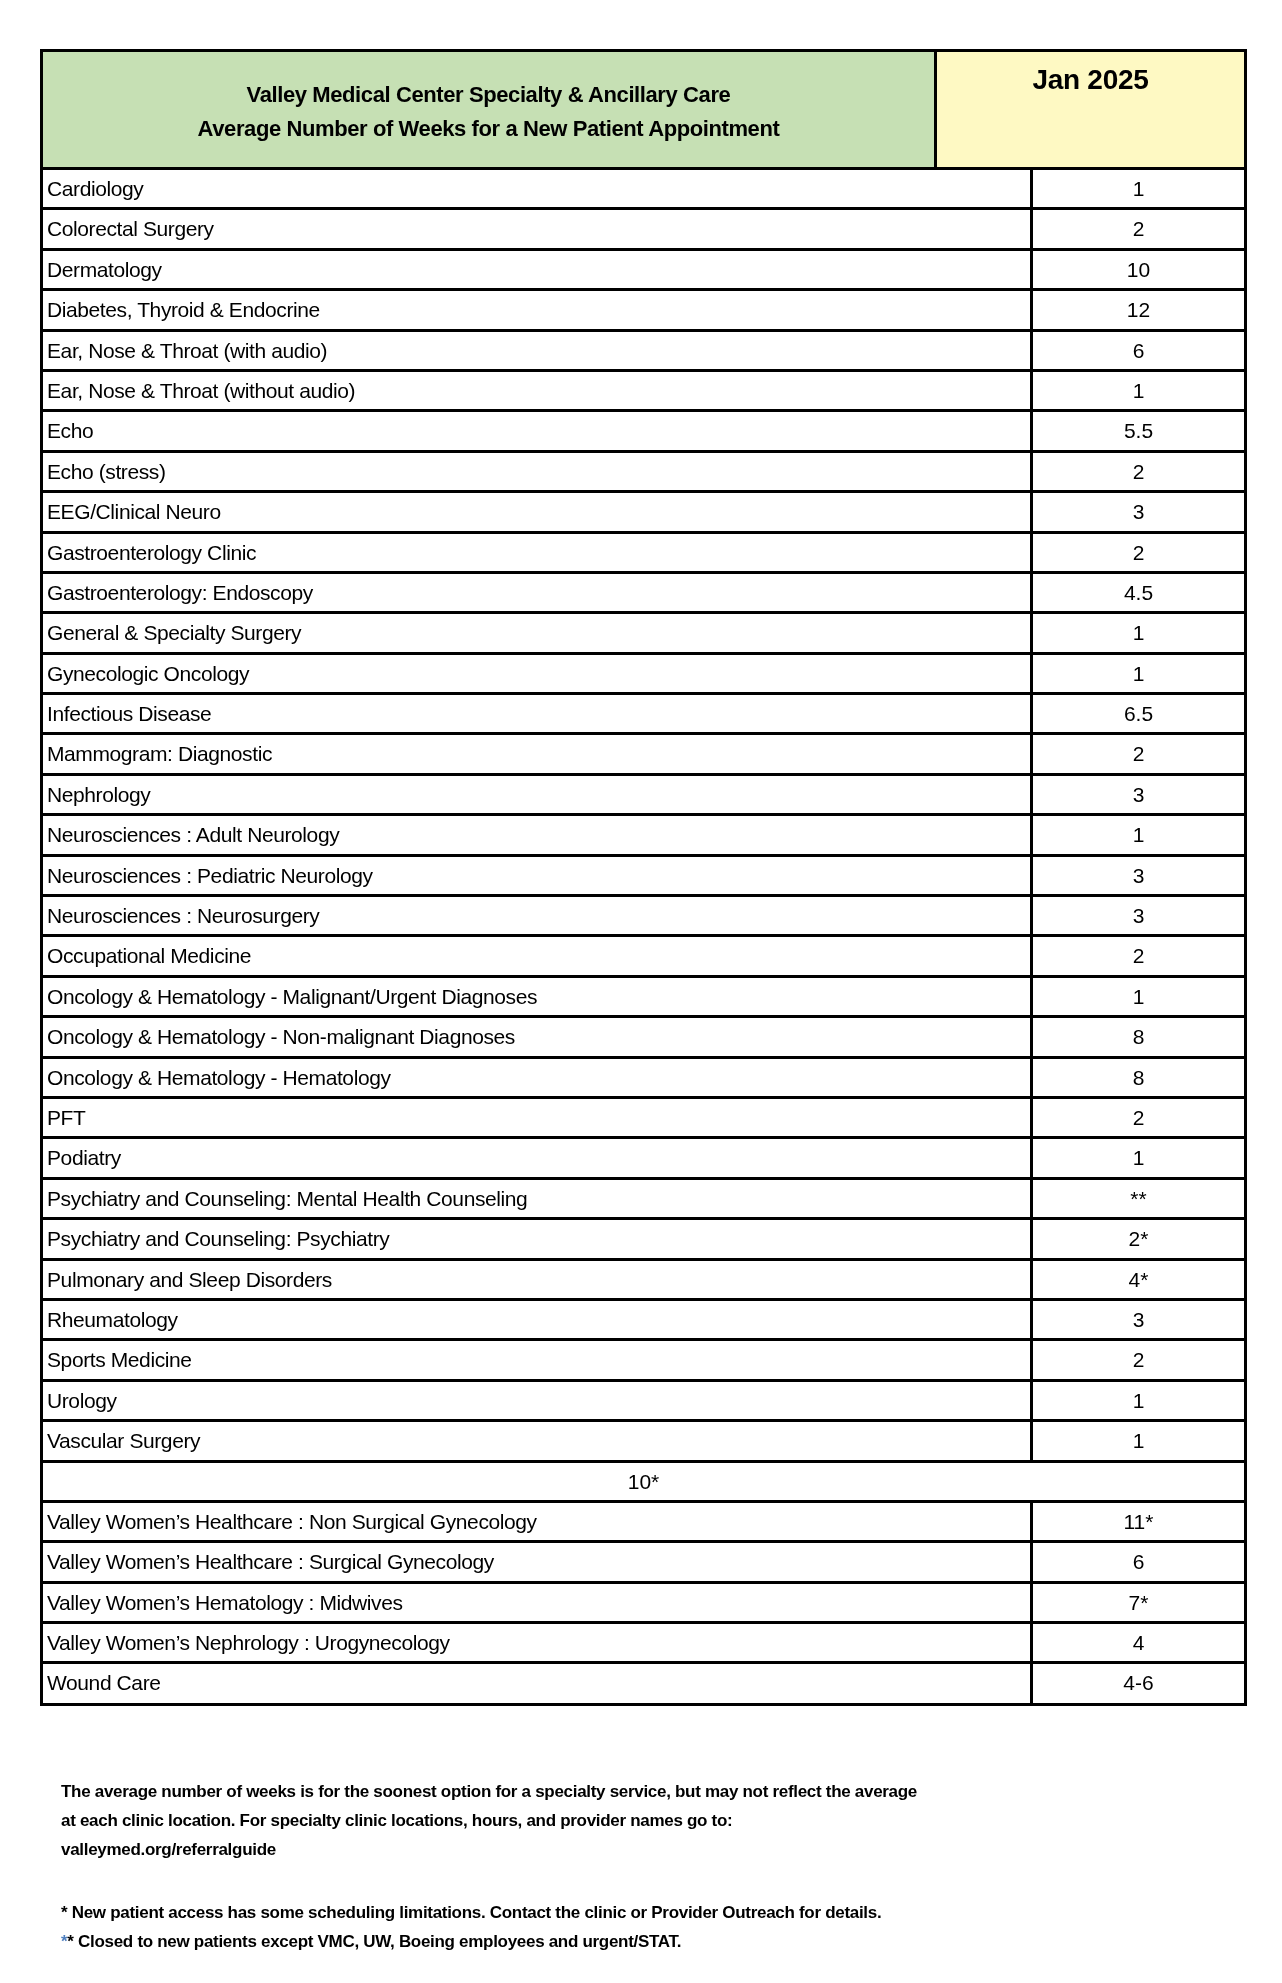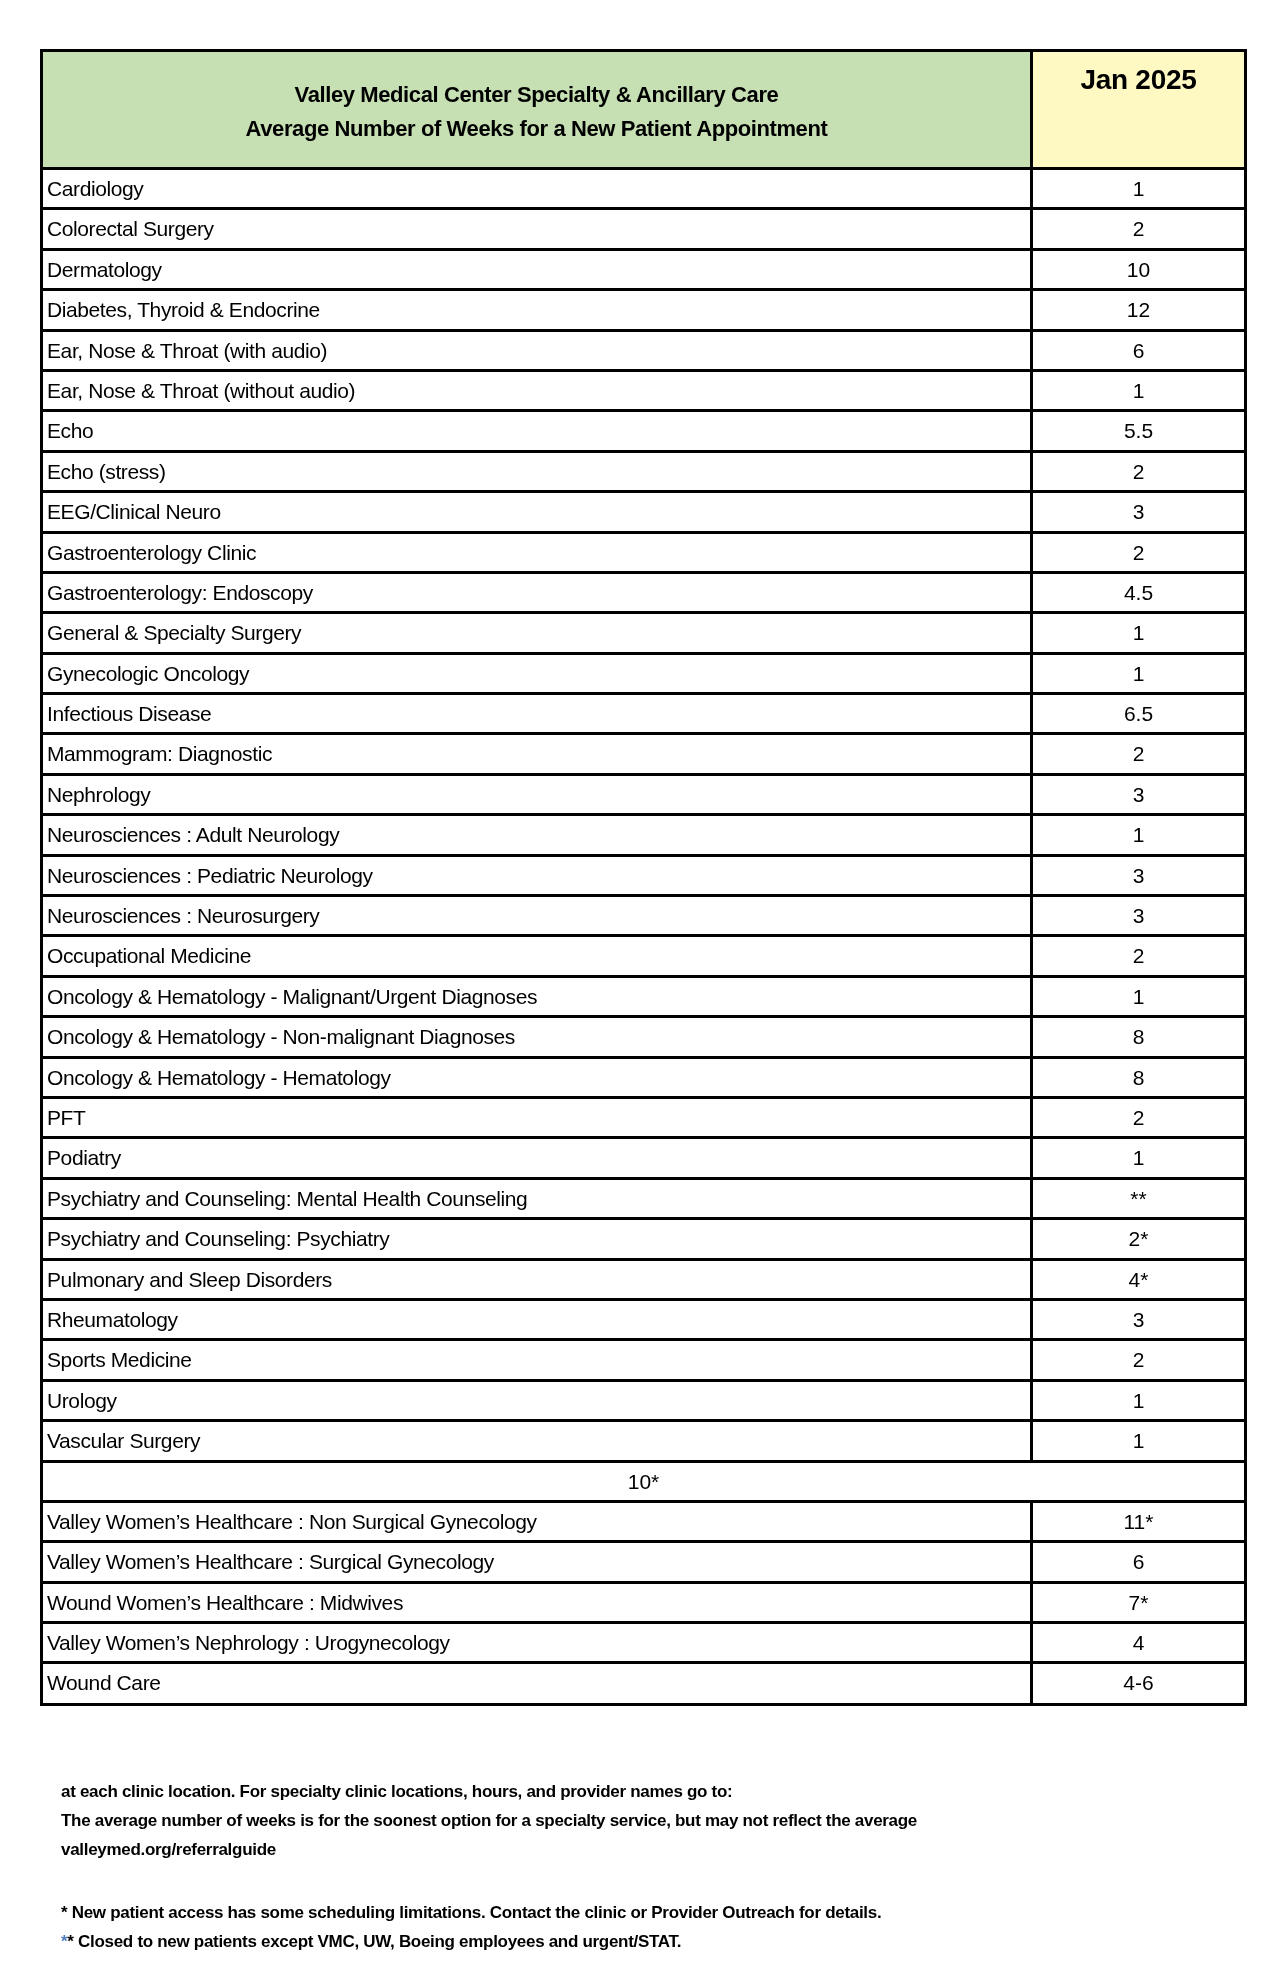--- a/index.html
+++ b/index.html
@@ -6,21 +6,21 @@
   body {
     width: 1282px; height: 1983px; position: relative; overflow: hidden;
     font-family: "Liberation Sans", "DejaVu Sans", sans-serif; color: #000;
   }
   .sheet {
     position: absolute; left: 40px; top: 49px; width: 1207px;
     border: 3px solid #000; box-sizing: border-box;
   }
   .hdr { display: flex; height: 118px; border-bottom: 3px solid #000; box-sizing: border-box; }
   .hdr-title {
-    width: 990px; background: #c6e0b4; border-right: 3px solid #000; box-sizing: border-box;
+    width: 894px; background: #c6e0b4; border-right: 3px solid #000; box-sizing: border-box;
     display: flex; flex-direction: column; align-items: center; justify-content: center;
     padding-top: 4px;
   }
   .hdr-title .l1 { font-weight: bold; font-size: 22px; line-height: 34px; letter-spacing: -0.4px; }
   .hdr-title .l2 { font-weight: bold; font-size: 22px; line-height: 34px; letter-spacing: -0.4px; }
   .hdr-month {
     flex: 1; background: #fef9c3; text-align: center;
     font-weight: bold; font-size: 28px; padding-top: 12px; box-sizing: border-box;
     letter-spacing: -0.3px;
   }
@@ -187,34 +187,34 @@
       </div>
       <div class="row">
         <div class="cell-name">Valley Women’s Healthcare : Non Surgical Gynecology</div>
         <div class="cell-val">11*</div>
       </div>
       <div class="row">
         <div class="cell-name">Valley Women’s Healthcare : Surgical Gynecology</div>
         <div class="cell-val">6</div>
       </div>
       <div class="row">
-        <div class="cell-name">Wound Women’s Healthcare : Midwives</div>
+        <div class="cell-name">Valley Women’s Hematology : Midwives</div>
         <div class="cell-val">7*</div>
       </div>
       <div class="row">
         <div class="cell-name">Valley Women’s Nephrology : Urogynecology</div>
         <div class="cell-val">4</div>
       </div>
       <div class="row">
         <div class="cell-name">Wound Care</div>
         <div class="cell-val">4-6</div>
       </div>
     </div>
 </div>
 
 <div class="notes">
+  <p>The average number of weeks is for the soonest option for a specialty service, but may not reflect the average</p>
   <p>at each clinic location. For specialty clinic locations, hours, and provider names go to:</p>
-  <p>The average number of weeks is for the soonest option for a specialty service, but may not reflect the average</p>
   <p>valleymed.org/referralguide</p>
   <div class="gap"></div>
   <p>* New patient access has some scheduling limitations. Contact the clinic or Provider Outreach for details.</p>
   <p><span class="blue-star">*</span><span>*</span><span> Closed to new patients except VMC, UW, Boeing employees and urgent/STAT.</span></p>
 </div>
 
 </body></html>

